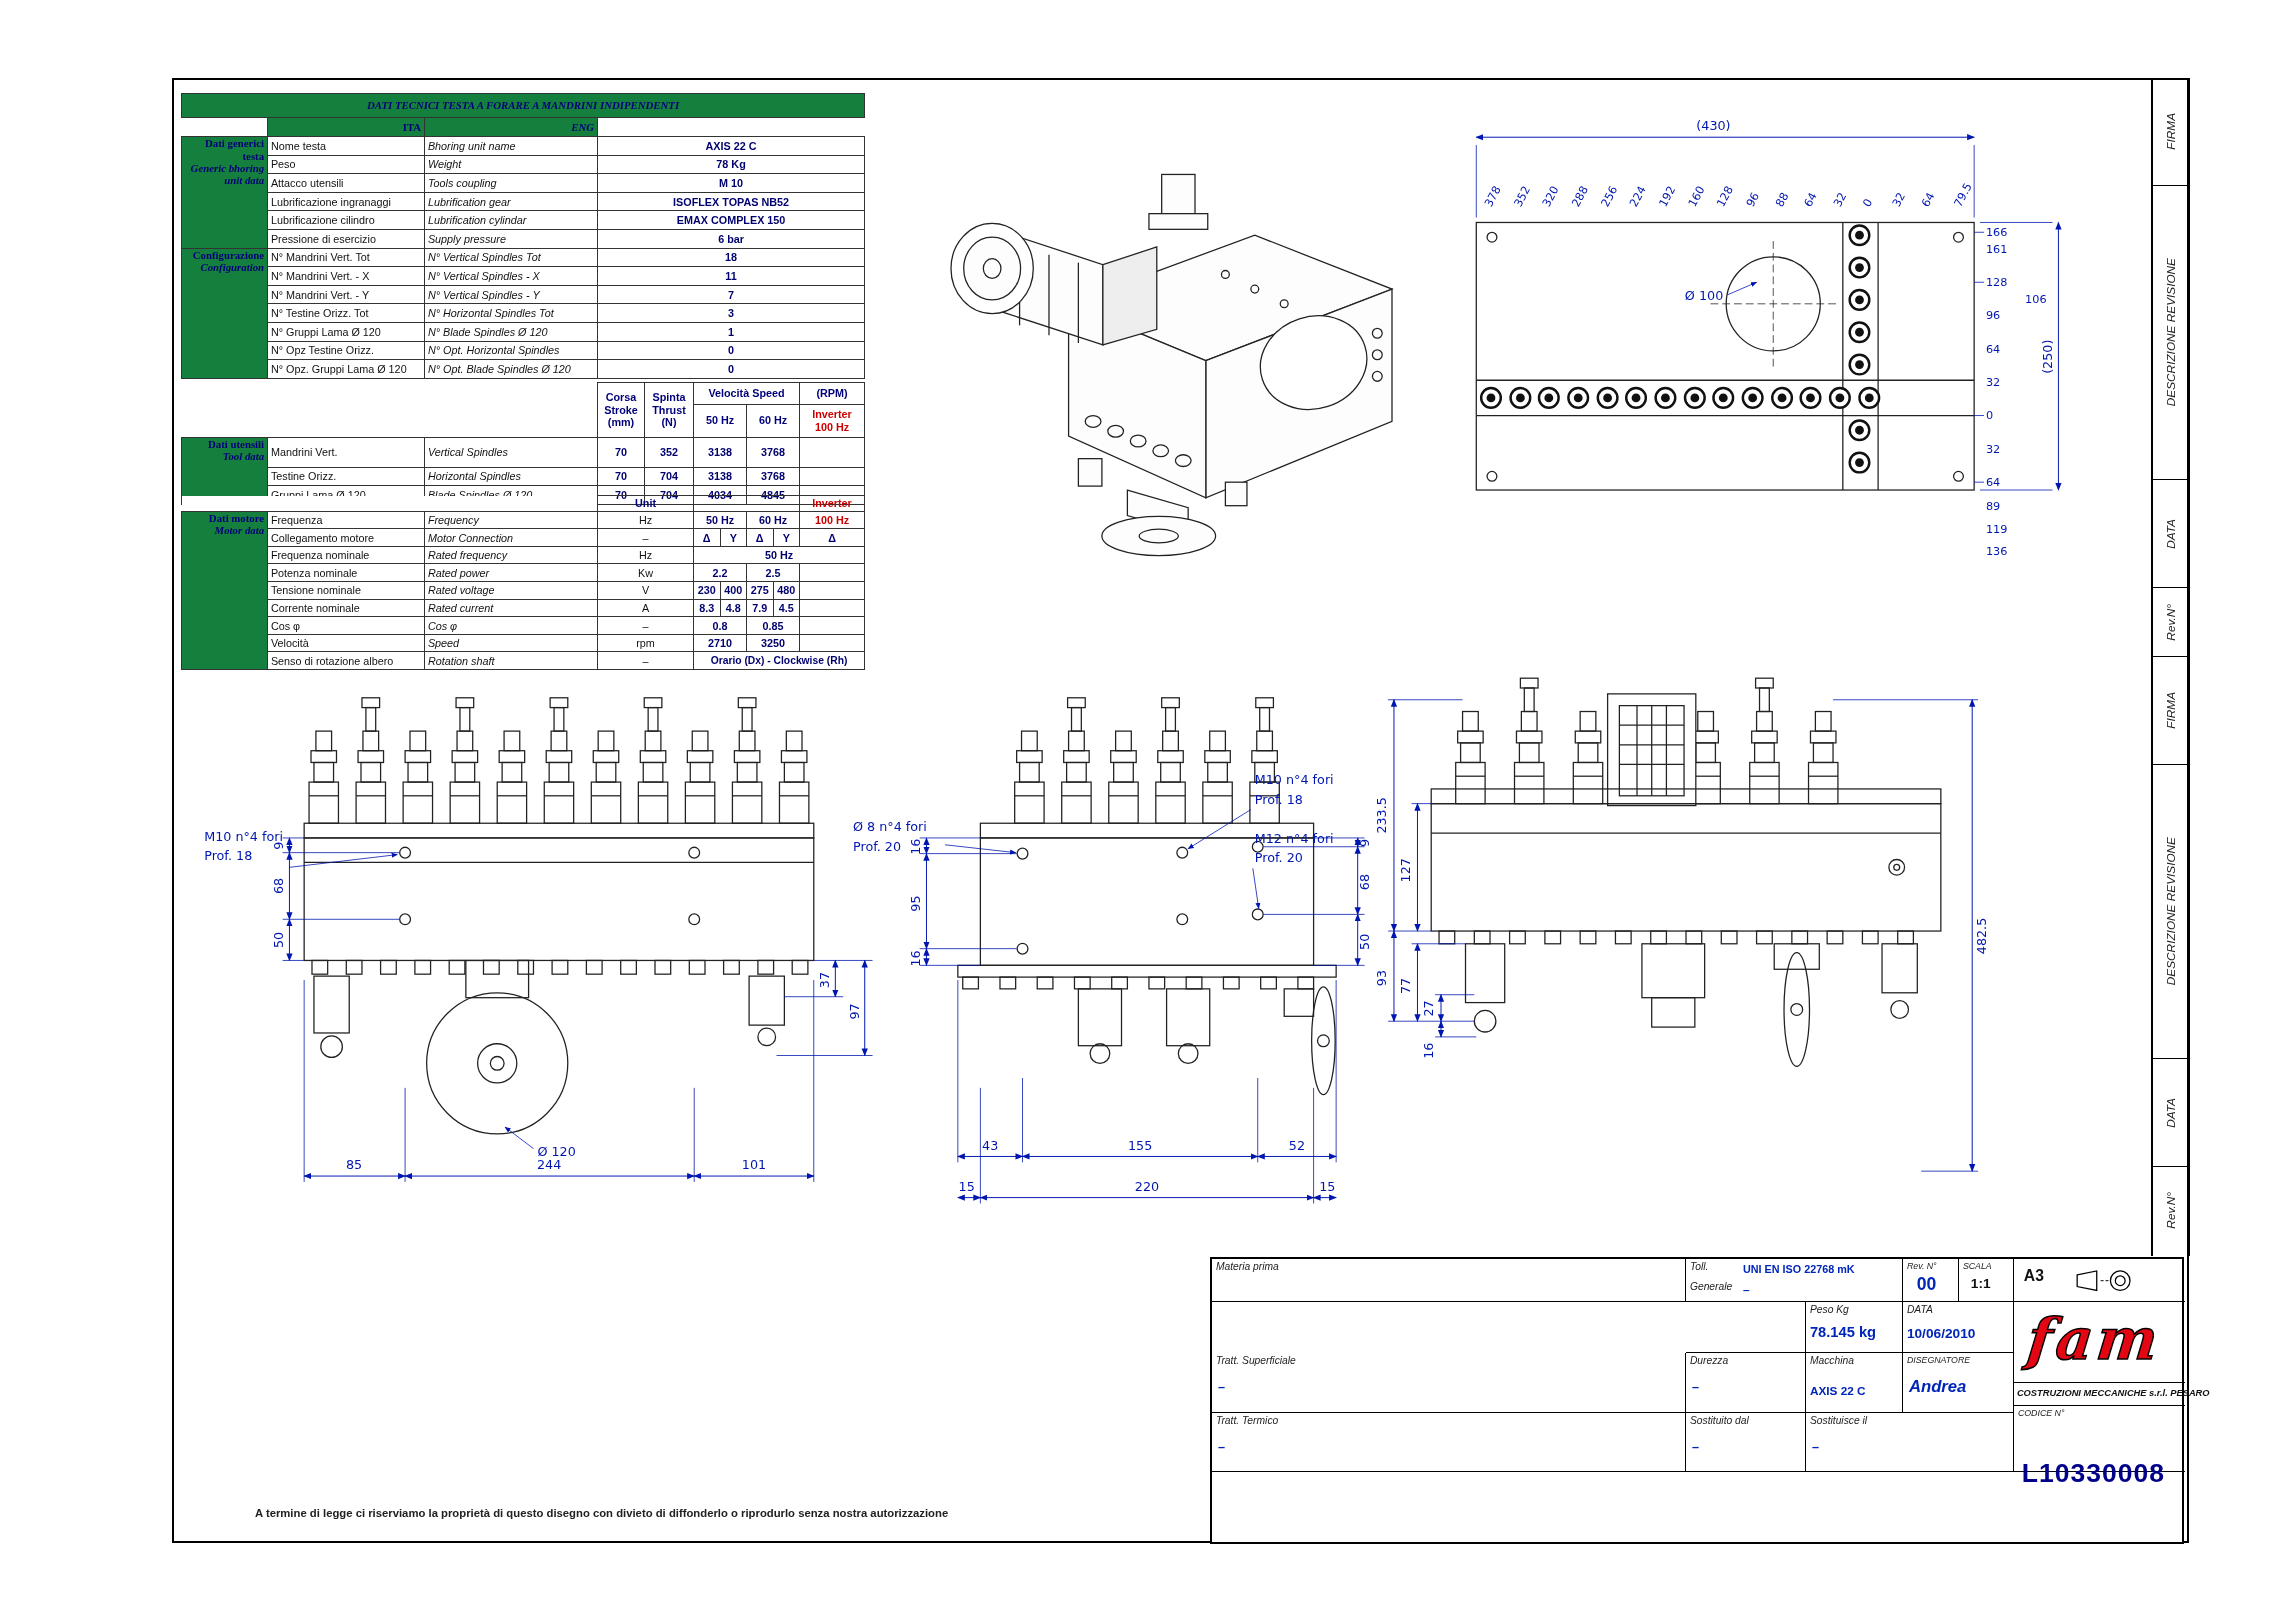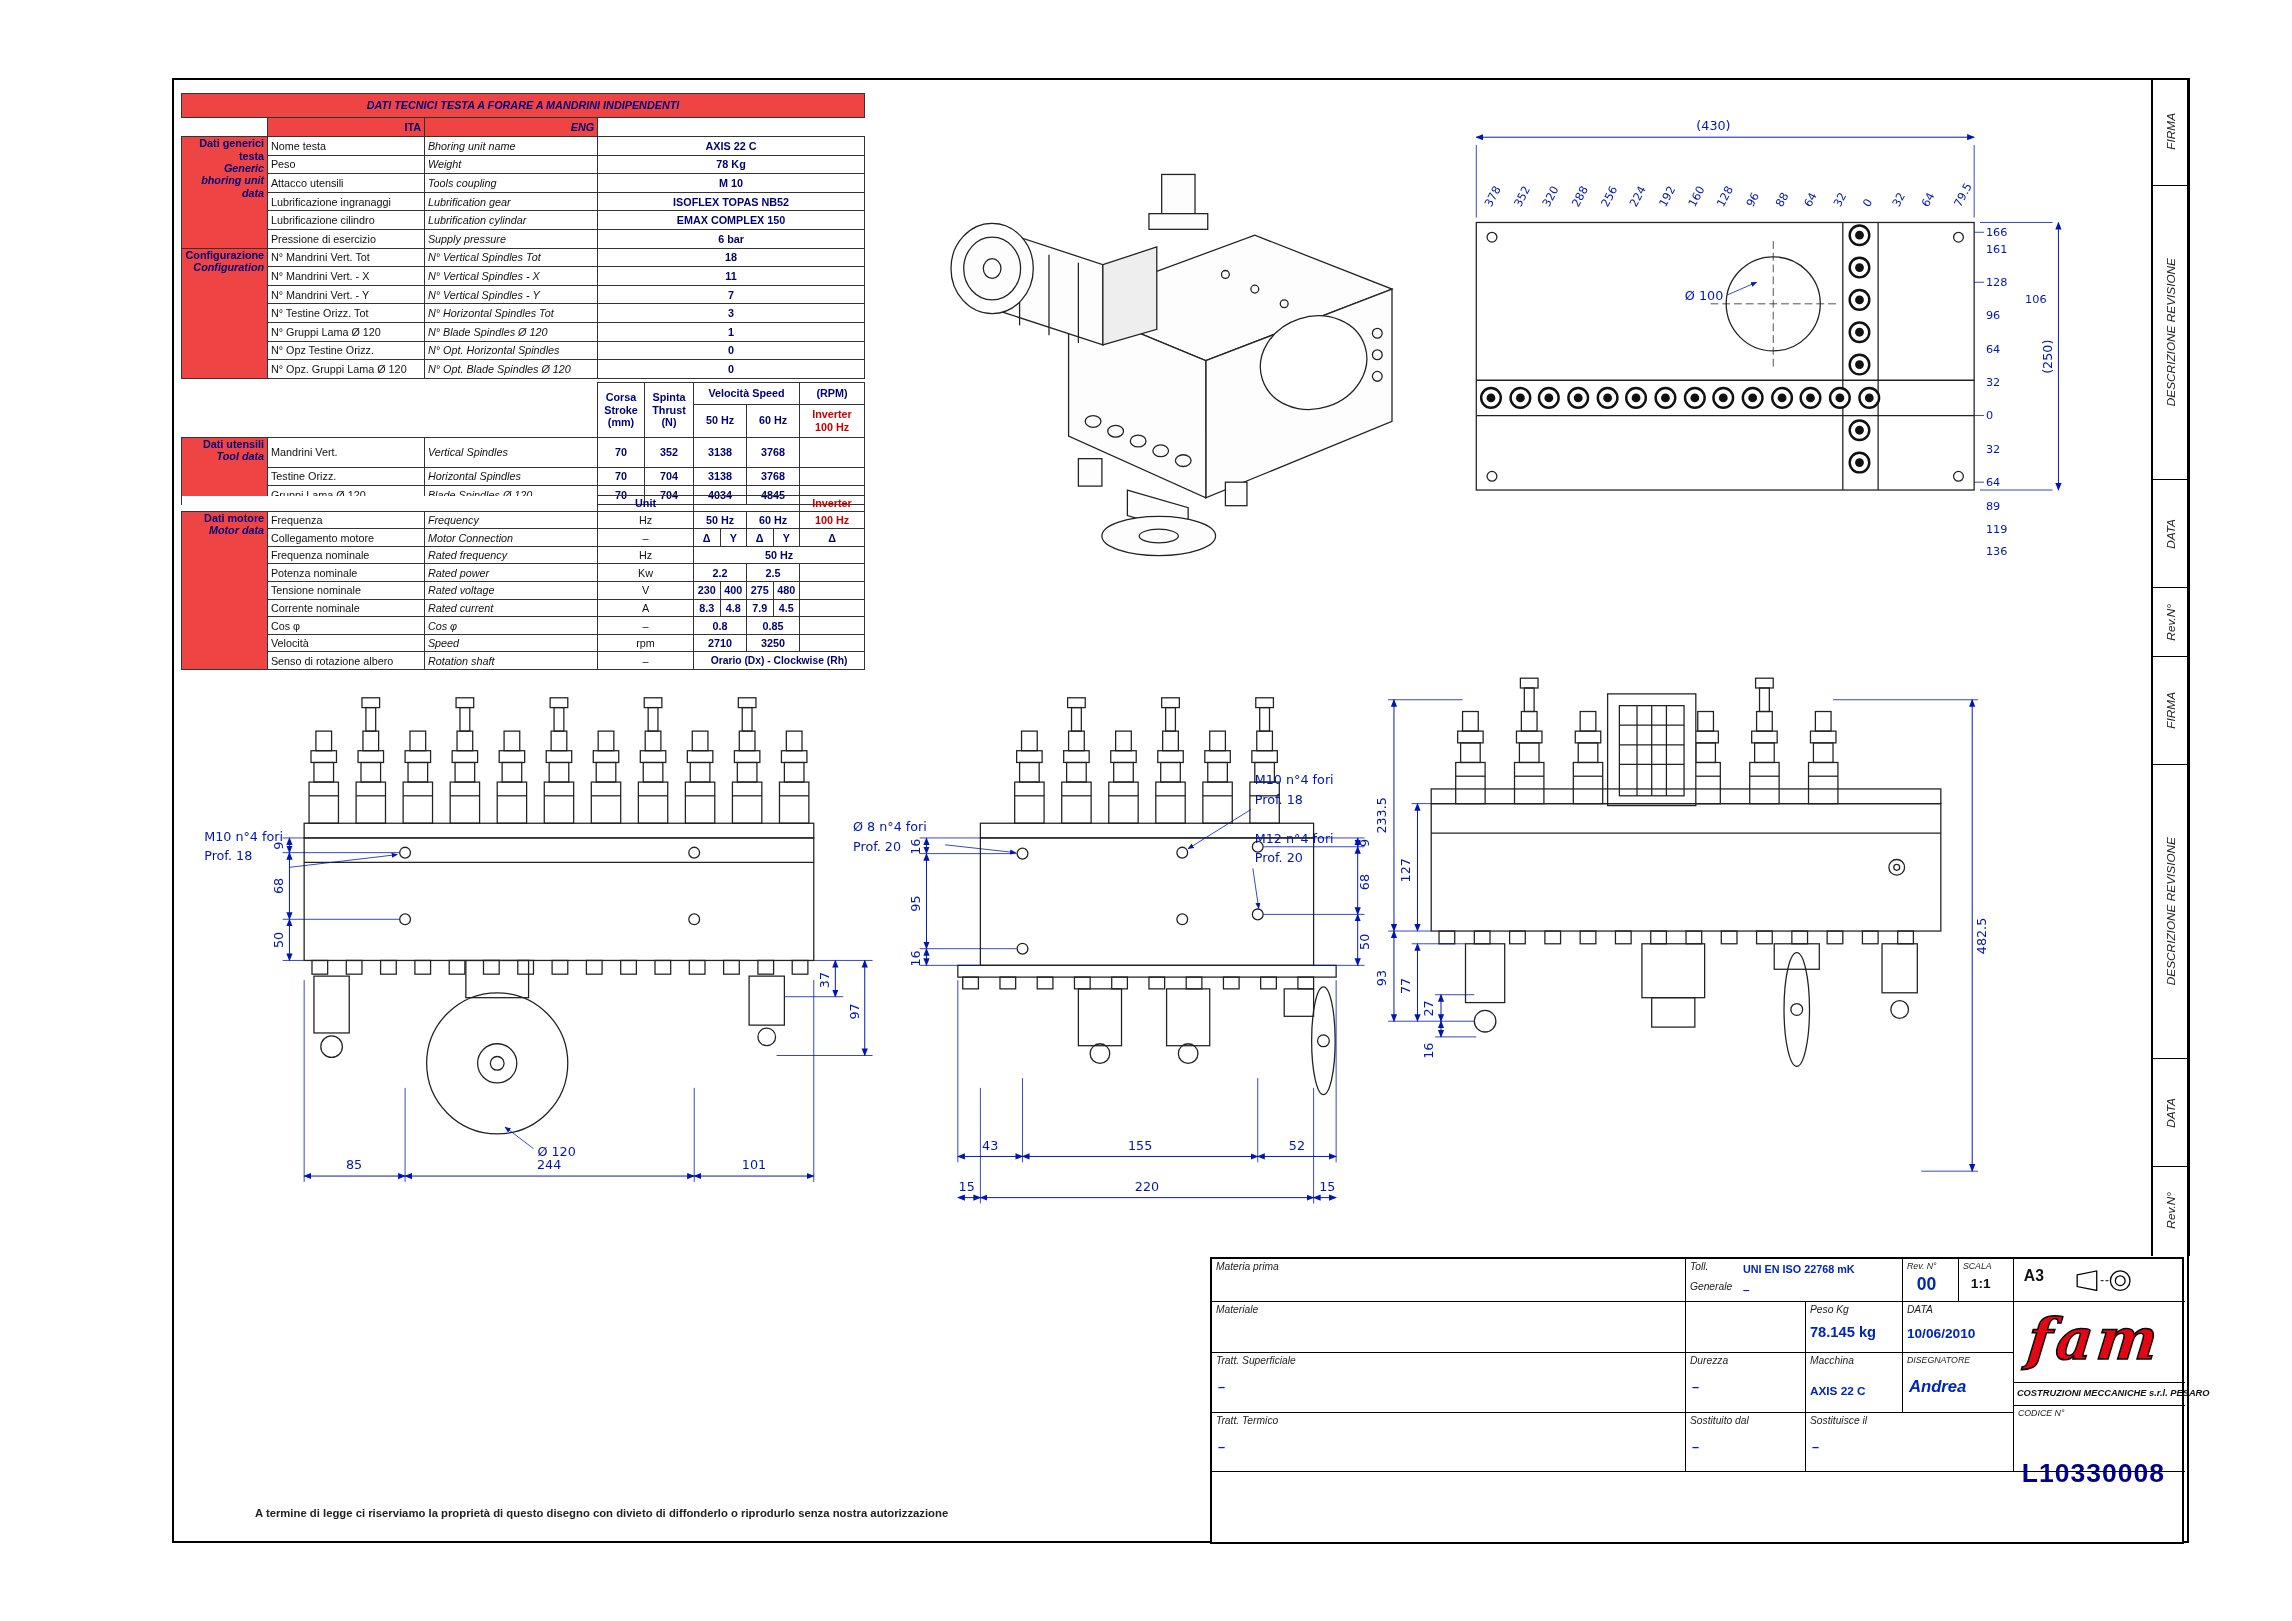--- a/index.html
+++ b/index.html
@@ -7,21 +7,21 @@
        font-family:"Liberation Sans", sans-serif;color:#111;}
   
   .frame{position:absolute;left:172px;top:78px;width:2017px;height:1465px;border:2px solid #000;box-sizing:border-box;}
   .rstrip{position:absolute;left:2151px;top:78px;width:39px;height:1178px;border-left:2px solid #000;border-right:2px solid #000;box-sizing:border-box;}
   .rcell{width:100%;box-sizing:border-box;border-bottom:1px solid #000;display:flex;align-items:center;justify-content:center;}
   .rotlab{writing-mode:vertical-rl;transform:rotate(180deg);font-size:11.8px;font-style:italic;color:#222;white-space:nowrap;}
   
   table.tt{position:absolute;border-collapse:collapse;table-layout:fixed;width:682px;}
   table.tt td{border:1px solid #333;padding:0 2.9px;font-size:10.8px;overflow:hidden;white-space:nowrap;box-sizing:border-box;}
   table.tt td.nob{border:none;background:#fff;}
-  .green{background:#ef4444;}
+  .green{background:#15803d;font-family:Liberation Serif, serif;}
   .title-cell{color:#00007a;font-weight:bold;font-style:italic;font-size:14.7px;text-align:center;}
   .hdr{color:#00007a;font-weight:bold;text-align:right;font-size:11.8px;}
   .it{font-style:italic;}
   .side{vertical-align:top;padding-top:2px;text-align:right;}
   .sb{display:block;font-weight:bold;color:#00007a;font-size:10.8px;line-height:1.15;white-space:normal;}
   .ita{color:#111;}
   .eng{color:#111;font-style:italic;}
   .val{color:#00006e;text-align:center;font-size:11.8px;font-weight:bold;}
   .shead{color:#00007a;font-weight:bold;text-align:center;font-size:10.8px;white-space:normal;line-height:1.15;}
   .red{color:#cc0000;font-weight:bold;}
@@ -802,23 +802,20 @@
   <div class="cell noR" style="left:802px;top:0;width:171px;height:43px">
     <span class="cval" style="left:9.8px;top:7.8px;font-size:15.7px;color:#111">A3</span>
     <svg width="69" height="27.4" style="position:absolute;left:59px;top:7.8px" viewBox="0 0 70 28">
       <polygon points="4,8 24,4 24,24 4,20" fill="none" stroke="#000" stroke-width="1.3"></polygon>
       <line x1="28" y1="14" x2="36" y2="14" stroke="#000" stroke-dasharray="3,2"></line>
       <circle cx="48" cy="14" r="10" fill="none" stroke="#000" stroke-width="1.3"></circle>
       <circle cx="48" cy="14" r="5" fill="none" stroke="#000" stroke-width="1.3"></circle>
     </svg>
   </div>
 
-  <div class="cell" style="left:0;top:43px;width:474px;height:51px">
-    <span class="clab">Materiale</span>
-  </div>
   <div class="cell" style="left:474px;top:43px;width:120px;height:51px"></div>
   <div class="cell" style="left:594px;top:43px;width:97px;height:51px">
     <span class="clab">Peso Kg</span>
     <span class="cval" style="left:3.9px;top:21.6px;font-size:14.7px">78.145 kg</span>
   </div>
   <div class="cell" style="left:691px;top:43px;width:111px;height:51px">
     <span class="clab">DATA</span>
     <span class="cval" style="left:3.9px;top:23.5px;font-size:13.7px">10/06/2010</span>
   </div>
 

